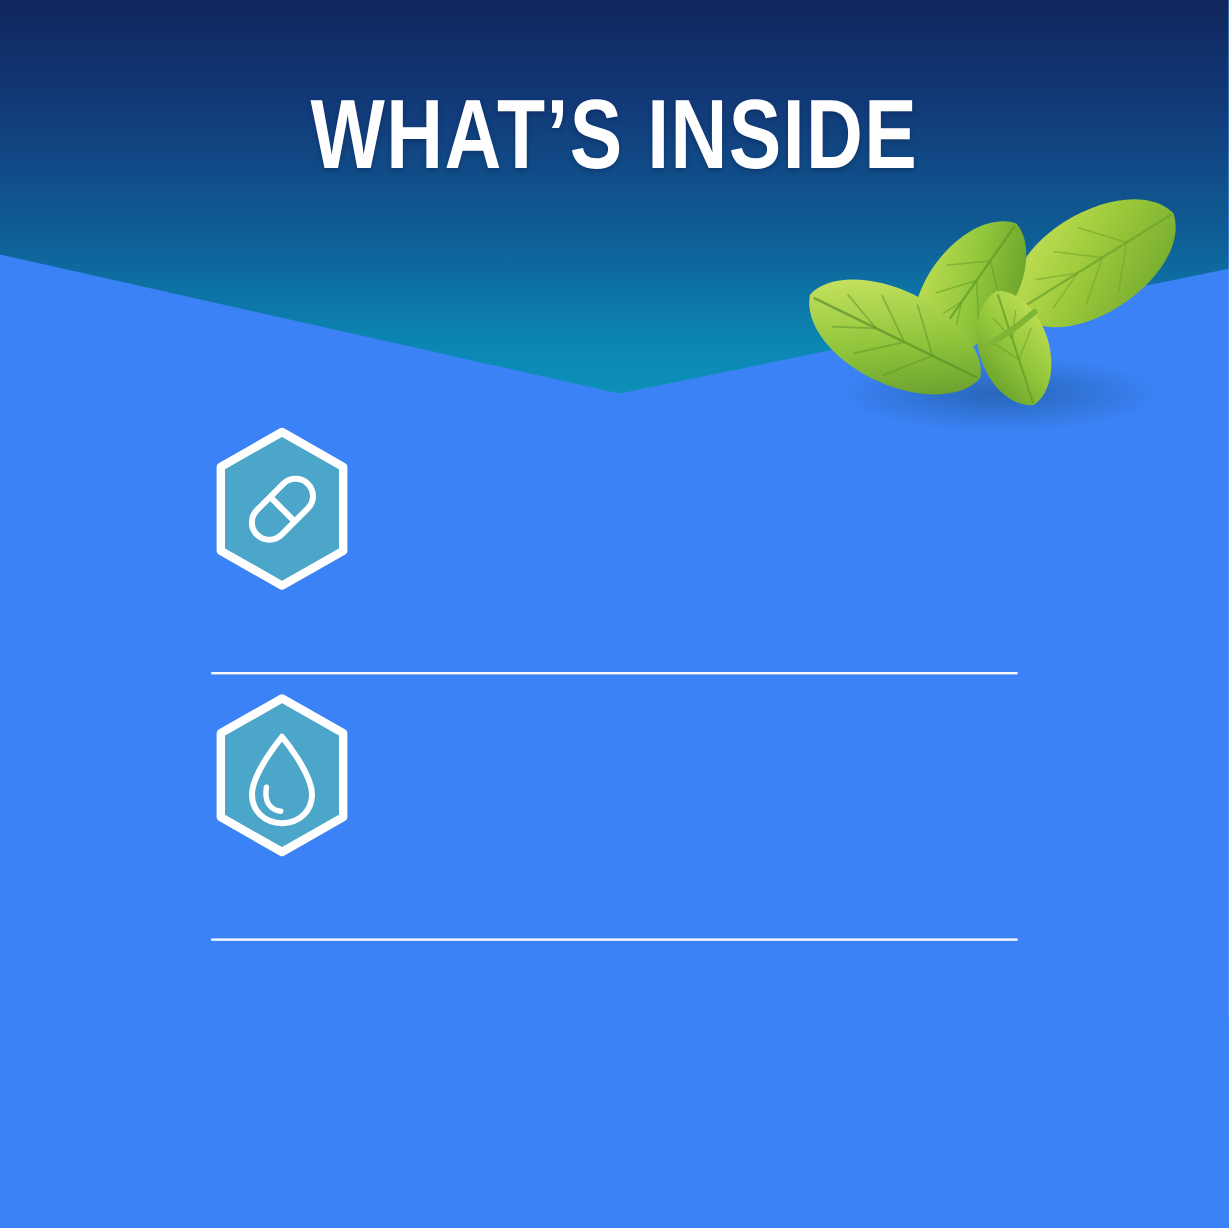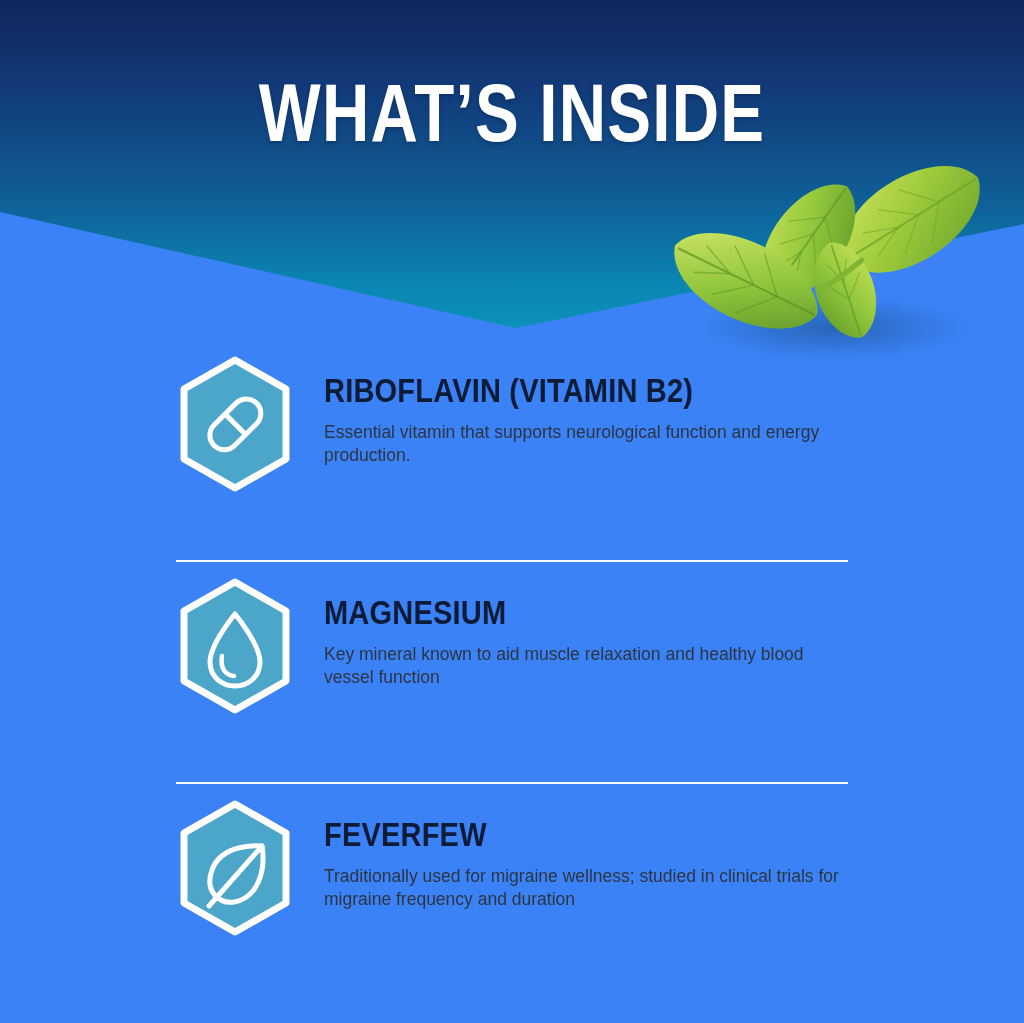--- a/index.html
+++ b/index.html
@@ -202,52 +202,31 @@
     <div class="ingredient-row">
       <div class="hex-wrap">
         <svg width="118" height="140" viewBox="0 0 118 140" xmlns="http://www.w3.org/2000/svg">
           <polygon points="59,6 110,35 110,105 59,134 8,105 8,35" fill="#4ba6c9" stroke="#ffffff" stroke-width="7" stroke-linejoin="round"></polygon>
           <g transform="rotate(-45 59 70)" fill="none" stroke="#ffffff" stroke-width="5" stroke-linejoin="round">
             <rect x="29" y="56" width="60" height="29" rx="14.5" ry="14.5"></rect>
             <line x1="59" y1="56" x2="59" y2="85"></line>
           </g>
         </svg>
       </div>
-      <div class="ingredient-text">
-        <h2 class="ingredient-name">RIBOFLAVIN (VITAMIN B2)</h2>
-        <p class="ingredient-desc">Essential vitamin that supports neurological function and energy production.</p>
-      </div>
     </div>
 
     <div class="divider"></div>
 
     <div class="ingredient-row">
       <div class="hex-wrap">
         <svg width="118" height="140" viewBox="0 0 118 140" xmlns="http://www.w3.org/2000/svg">
           <polygon points="59,6 110,35 110,105 59,134 8,105 8,35" fill="#4ba6c9" stroke="#ffffff" stroke-width="7" stroke-linejoin="round"></polygon>
           <path d="M59 38 C59 38 84 68 84 86 C84 100 73 110 59 110 C45 110 34 100 34 86 C34 68 59 38 59 38 Z" fill="none" stroke="#ffffff" stroke-width="5" stroke-linejoin="round"></path>
           <path d="M46 80 C44 92 49 99 58 100" fill="none" stroke="#ffffff" stroke-width="4.5" stroke-linecap="round"></path>
         </svg>
       </div>
-      <div class="ingredient-text">
-        <h2 class="ingredient-name">MAGNESIUM</h2>
-        <p class="ingredient-desc">Key mineral known to aid muscle relaxation and healthy blood vessel function</p>
-      </div>
     </div>
 
     <div class="divider"></div>
 
-    <div class="ingredient-row">
-      <div class="hex-wrap">
-        <svg width="118" height="140" viewBox="0 0 118 140" xmlns="http://www.w3.org/2000/svg">
-          <polygon points="59,6 110,35 110,105 59,134 8,105 8,35" fill="#4ba6c9" stroke="#ffffff" stroke-width="7" stroke-linejoin="round"></polygon>
-          <path d="M86 48 C86 48 46 44 36 72 C28 94 44 106 58 104 C82 100 90 72 86 48 Z" fill="none" stroke="#ffffff" stroke-width="5" stroke-linejoin="round"></path>
-          <line x1="86" y1="48" x2="33" y2="108" stroke="#ffffff" stroke-width="5" stroke-linecap="round"></line>
-        </svg>
-      </div>
-      <div class="ingredient-text">
-        <h2 class="ingredient-name">FEVERFEW</h2>
-        <p class="ingredient-desc">Traditionally used for migraine wellness; studied in clinical trials for migraine frequency and duration</p>
-      </div>
-    </div>
 
   </div>
 </div>
 
 </body></html>

